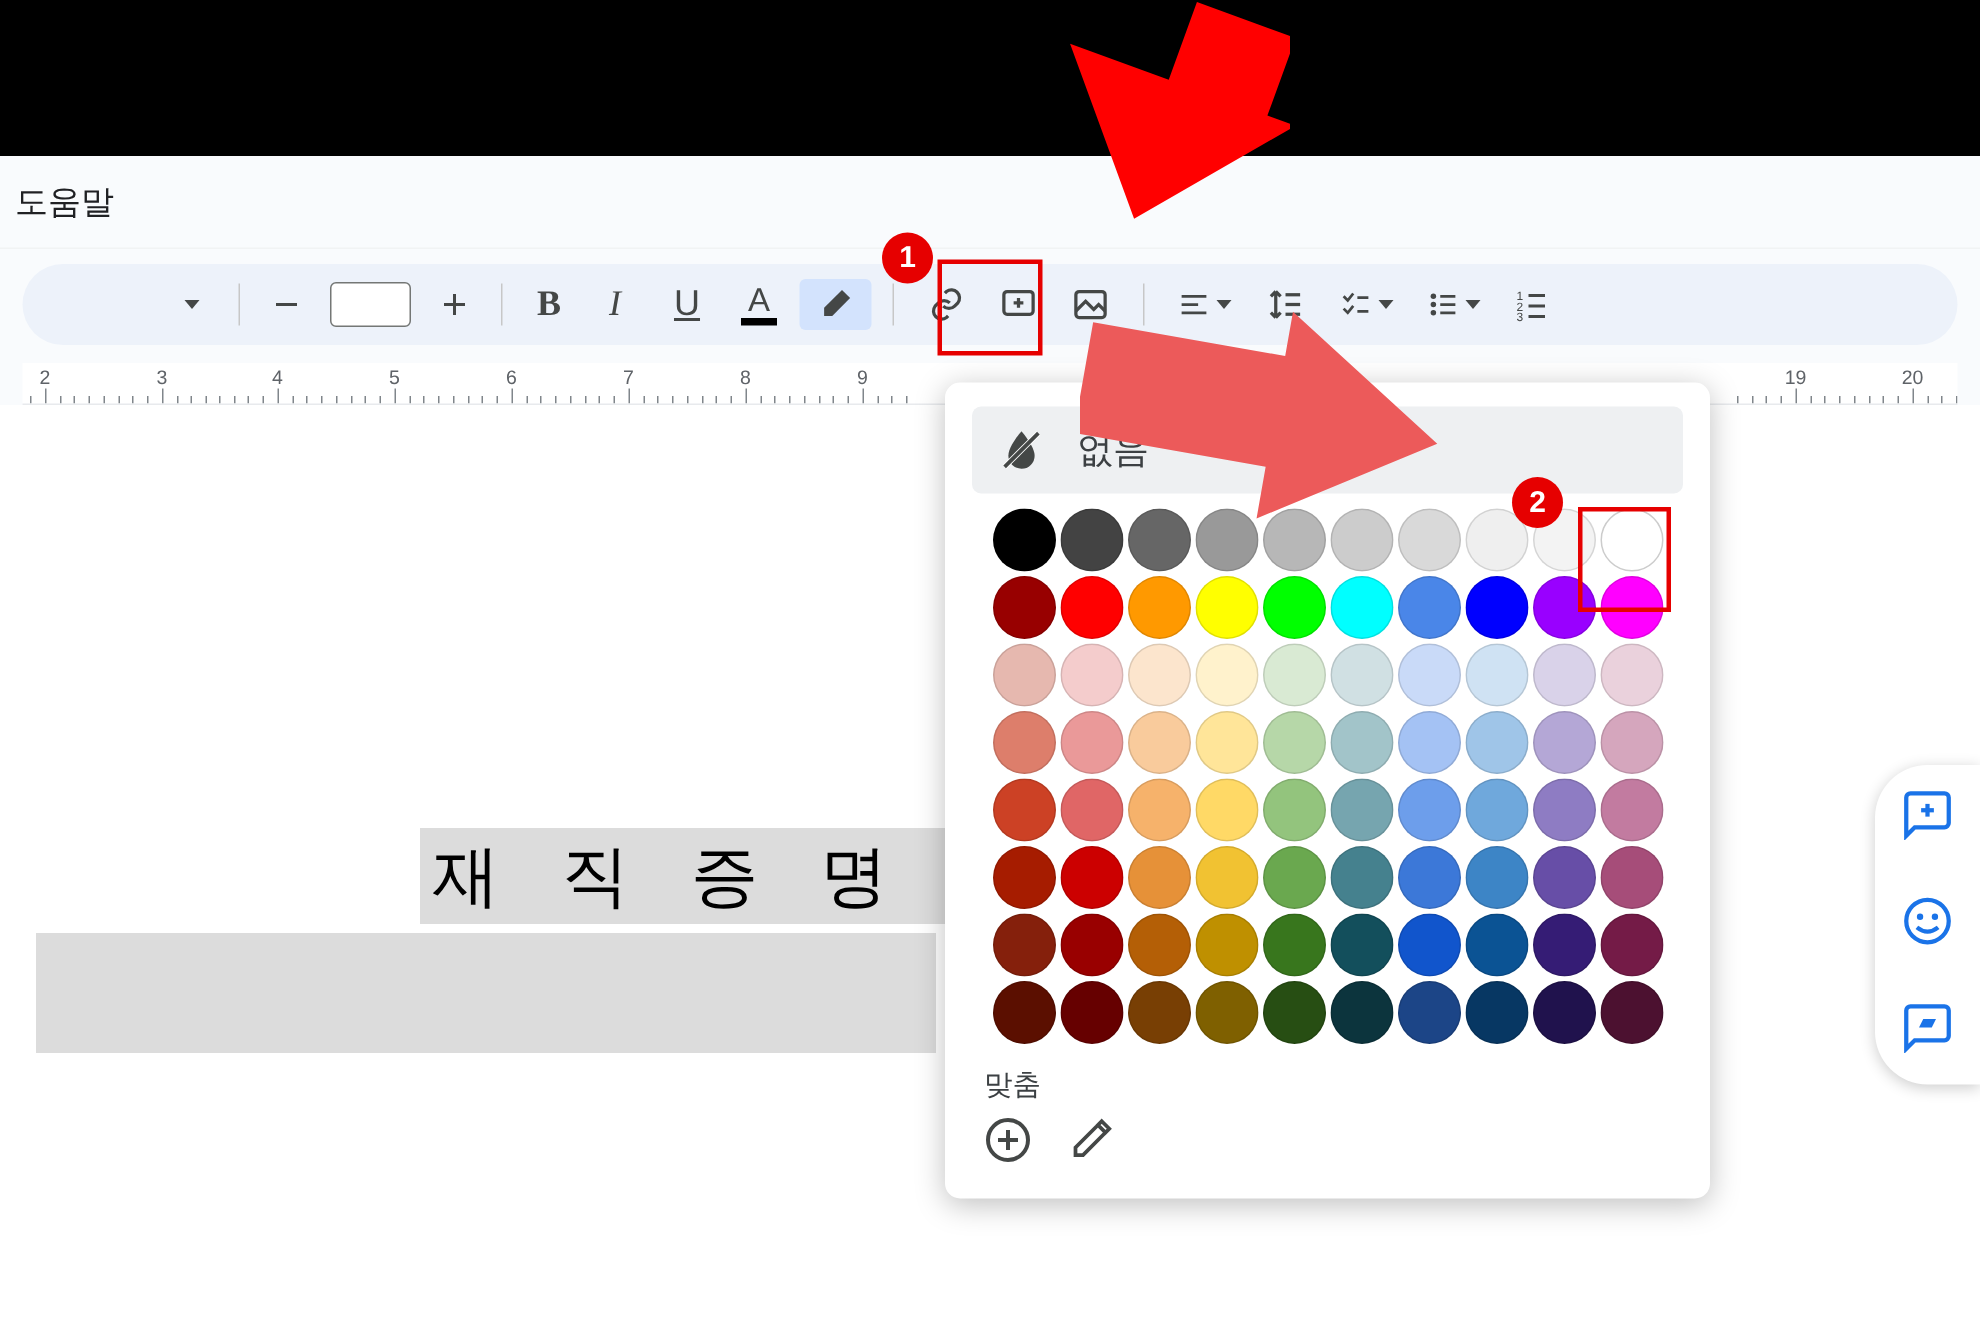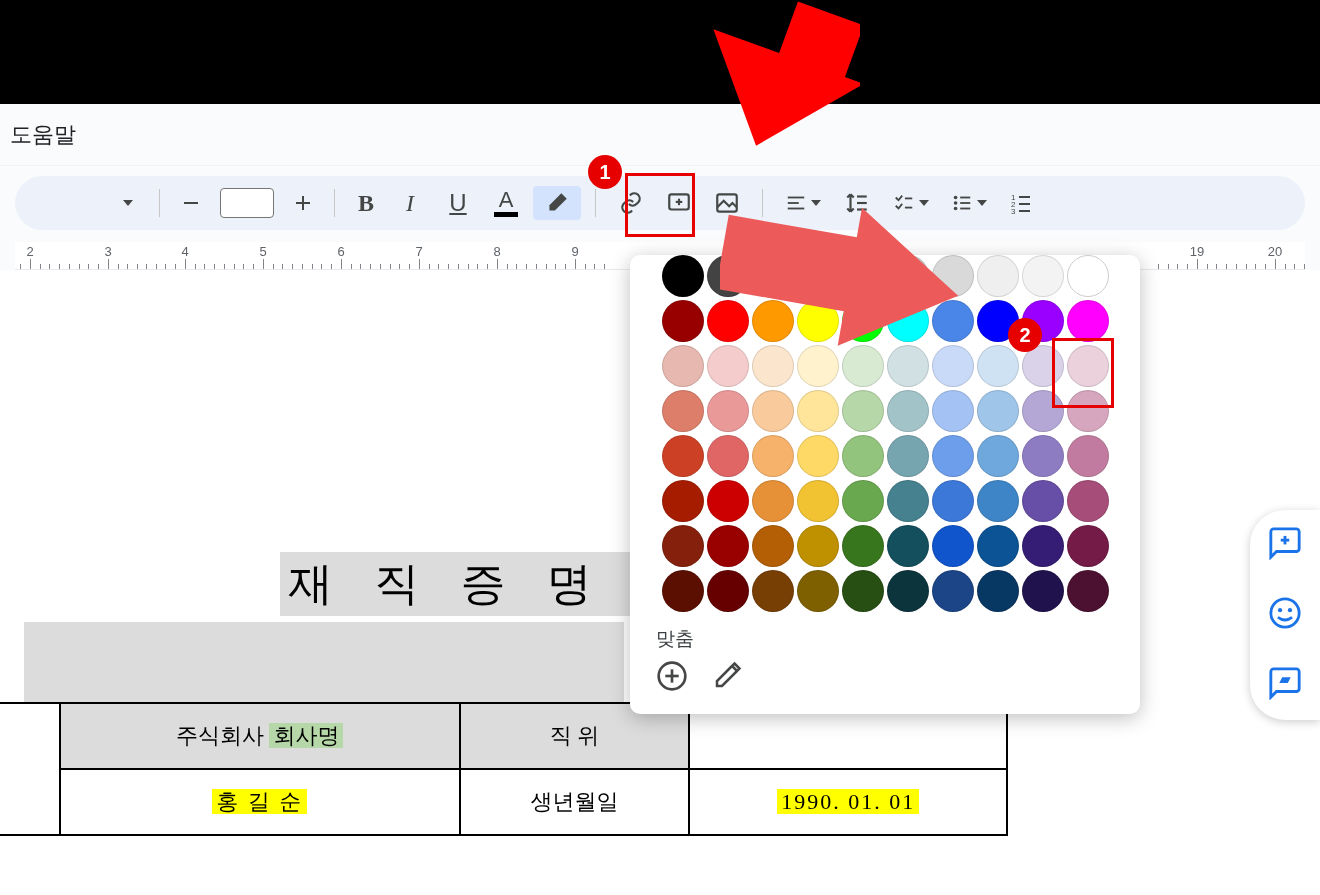--- a/index.html
+++ b/index.html
@@ -425,40 +425,31 @@
       <div class="ruler-tick" style="left: 1269.5px; height: 5px;"></div>
       <div class="ruler-tick" style="left: 1279.2px; height: 5px;"></div>
       <div class="ruler-tick" style="left: 1288.9px; height: 5px;"></div>
     </div>
 </div>
 
 <div class="canvas">
   <div class="doc-title">재 직 증 명 서</div>
   <div class="sel-block-a"></div>
 
-  <table class="doc-table">
-    <tbody>
-        <tr>
-      <td class="first" rowspan="2"></td>
-      <td style="width:400px;background:#dcdcdc">
-        <span>주식회사 </span><span class="hl-green">회사명</span>
-      </td>
-      <td style="width:230px;background:#dcdcdc">직 위</td>
-      <td style="width:318px"></td>
-    </tr>
-    <tr>
-      <td><span class="hl-yellow">홍 길 순</span></td>
-      <td>생년월일</td>
-      <td><span class="hl-yellow">1990. 01. 01</span></td>
-    </tr>
-  </tbody>
-    </table>
 </div>
 
 <div class="color-picker">
+  <div class="picker-none-row">
+    <svg width="30" height="30" viewBox="0 0 24 24">
+      <path d="M12 2 C12 2 5 10 5 15 A7 7 0 0 0 19 15 C19 10 12 2 12 2 Z" fill="#444746"></path>
+      <line x1="3" y1="21" x2="21" y2="3" stroke="#fff" stroke-width="3"></line>
+      <line x1="3" y1="21" x2="21" y2="3" stroke="#444746" stroke-width="2"></line>
+    </svg>
+    <span>없음</span>
+  </div>
   <div class="swatch-grid" id="swatch-grid">
       <div class="swatch" style="background: rgb(0, 0, 0);"></div>
       <div class="swatch" style="background: rgb(67, 67, 67);"></div>
       <div class="swatch" style="background: rgb(102, 102, 102);"></div>
       <div class="swatch" style="background: rgb(153, 153, 153);"></div>
       <div class="swatch" style="background: rgb(183, 183, 183);"></div>
       <div class="swatch" style="background: rgb(204, 204, 204);"></div>
       <div class="swatch" style="background: rgb(217, 217, 217);"></div>
       <div class="swatch" style="background: rgb(239, 239, 239);"></div>
       <div class="swatch" style="background: rgb(243, 243, 243);"></div>

